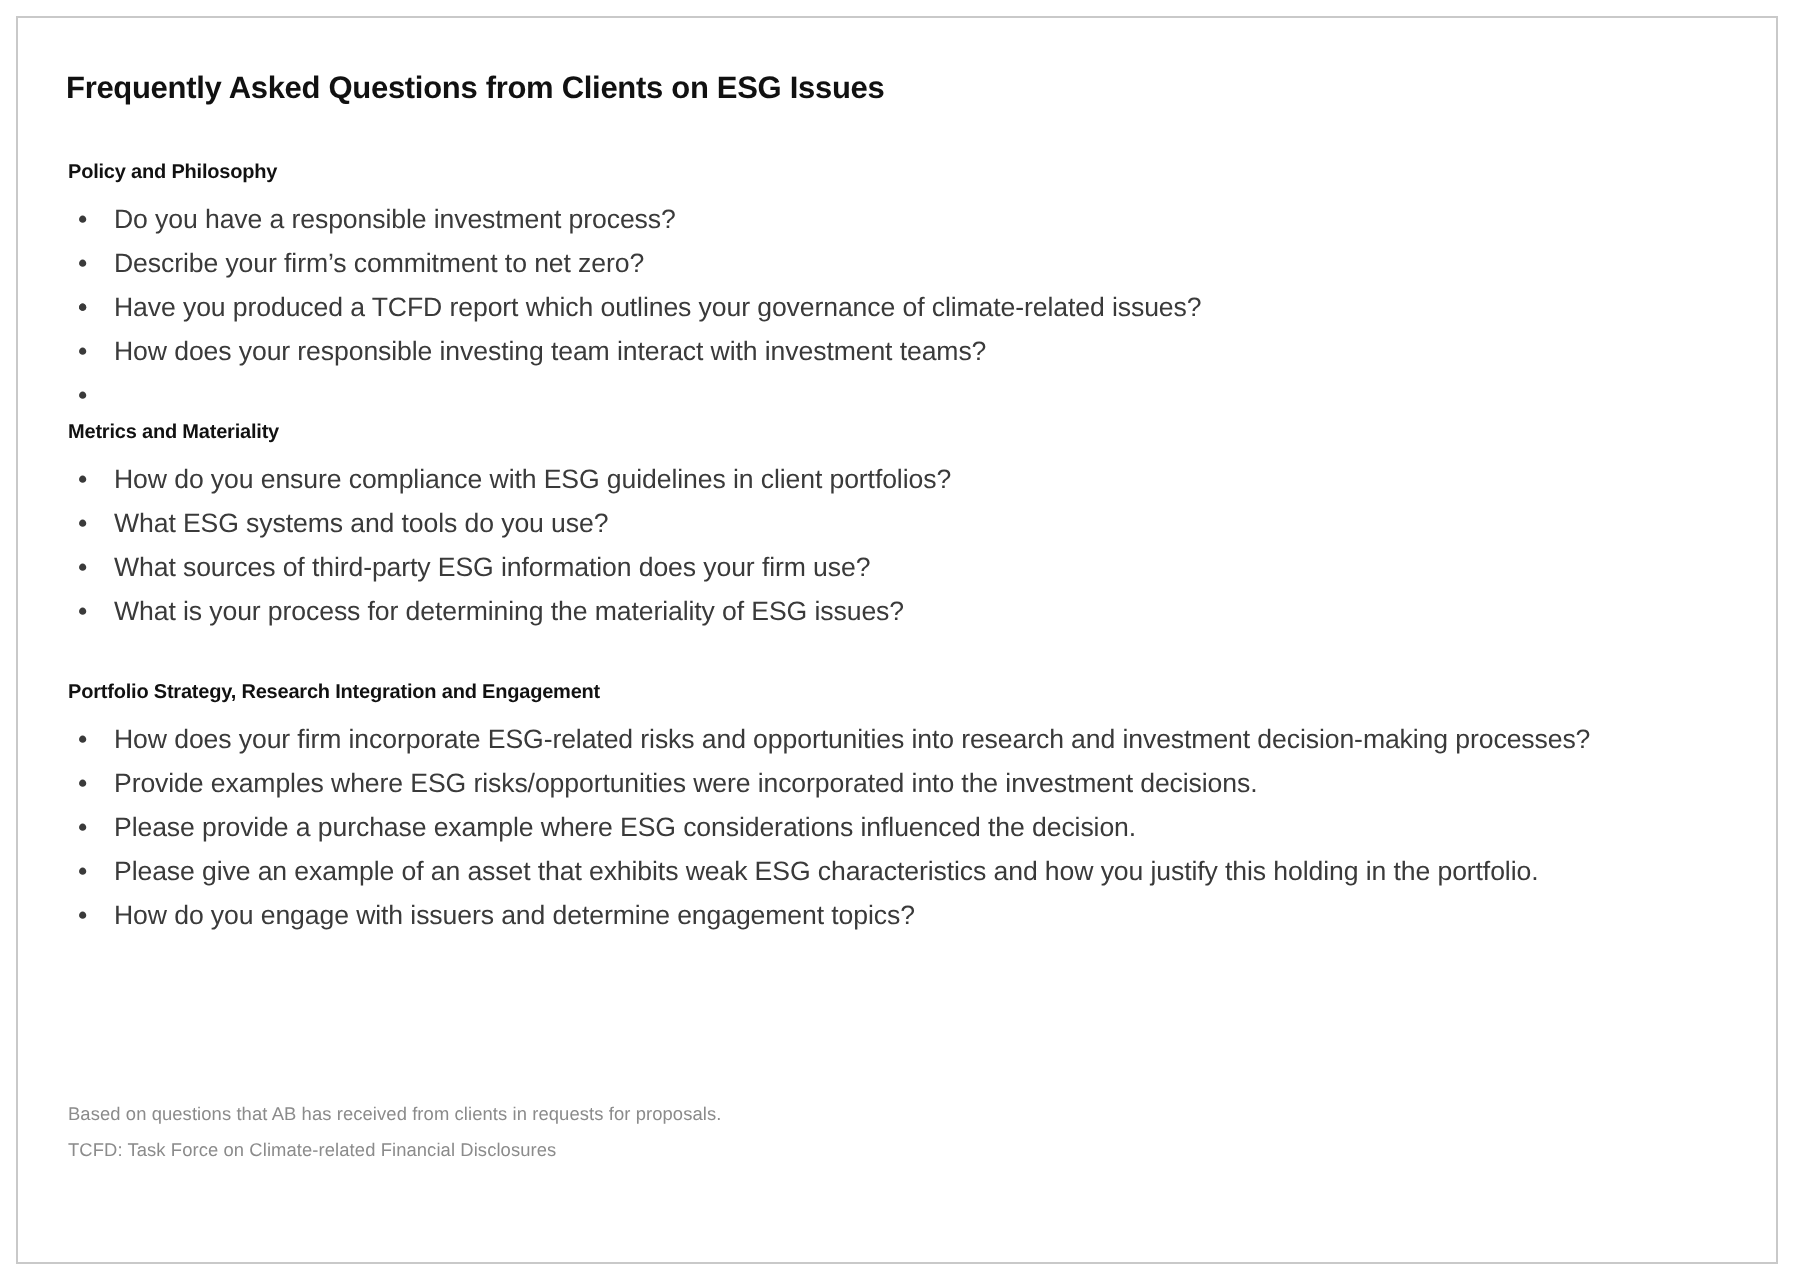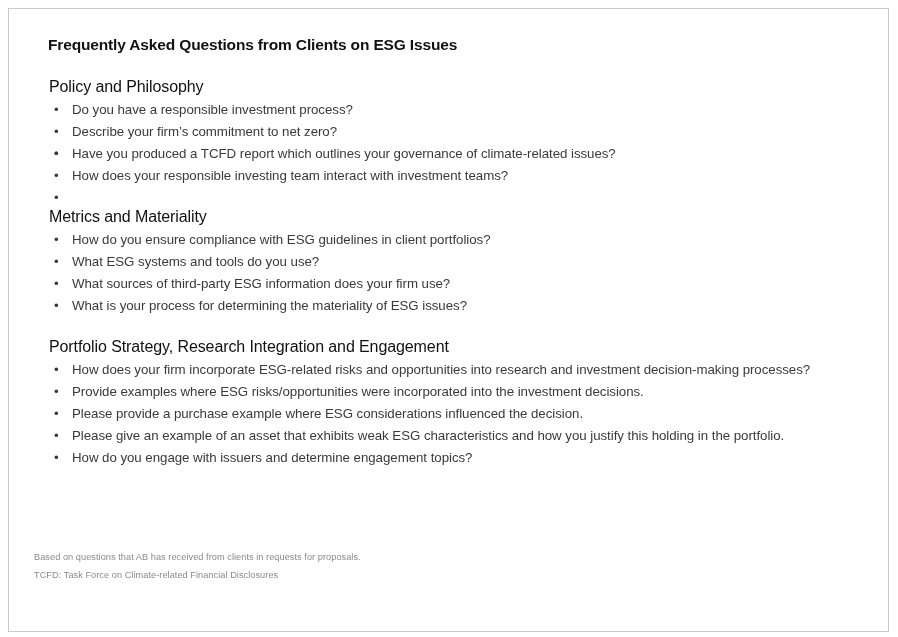--- a/index.html
+++ b/index.html
@@ -25,42 +25,41 @@
     background: #ffffff;
     box-sizing: border-box;
     overflow: hidden;
   }
 
   .inner {
     position: absolute;
     left: 24px;
     top: 26px;
     right: 14px;
-    margin-left: 15px;
   }
 
   .exhibit-title {
     font-size: 15.5px;
     font-weight: bold;
     letter-spacing: -0.15px;
     color: #111111;
     line-height: 19px;
     margin: 0 0 0 0;
   }
 
   .section {
     margin-top: 21px;
   }
   .section.first {
     margin-top: 24px;
   }
 
   .section-title {
-    font-size: 16px;
-    font-weight: normal;
+    font-size: 10px;
+    font-weight: bold;
     color: #111111;
     letter-spacing: -0.1px;
     line-height: 18px;
     margin: 0 0 3px 1px;
   }
 
   .bullets {
     list-style: none;
     margin: 0;
     padding: 0;

